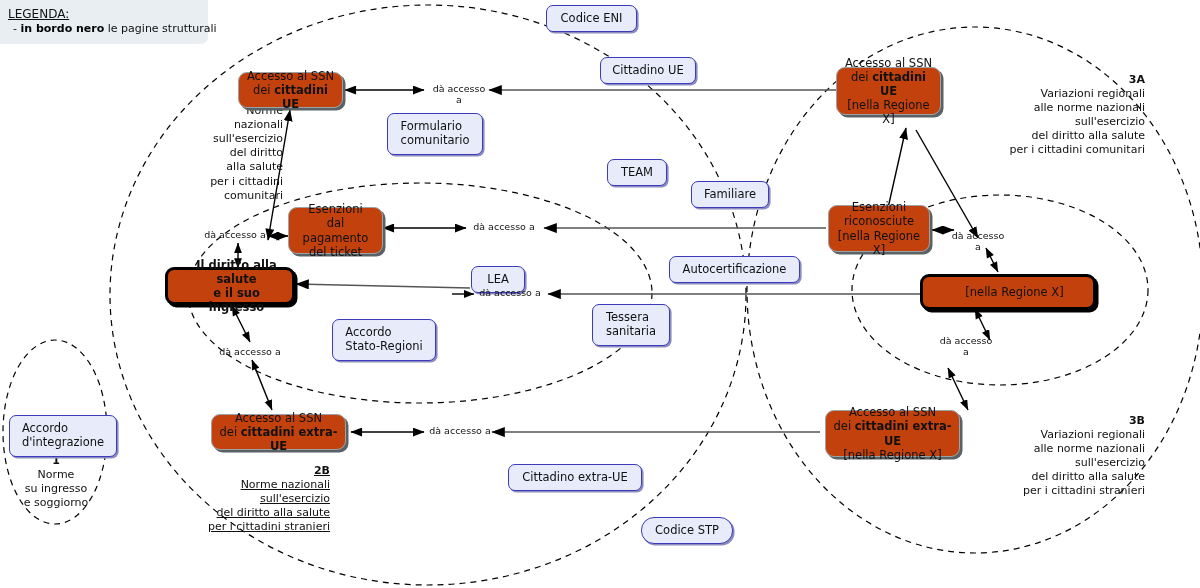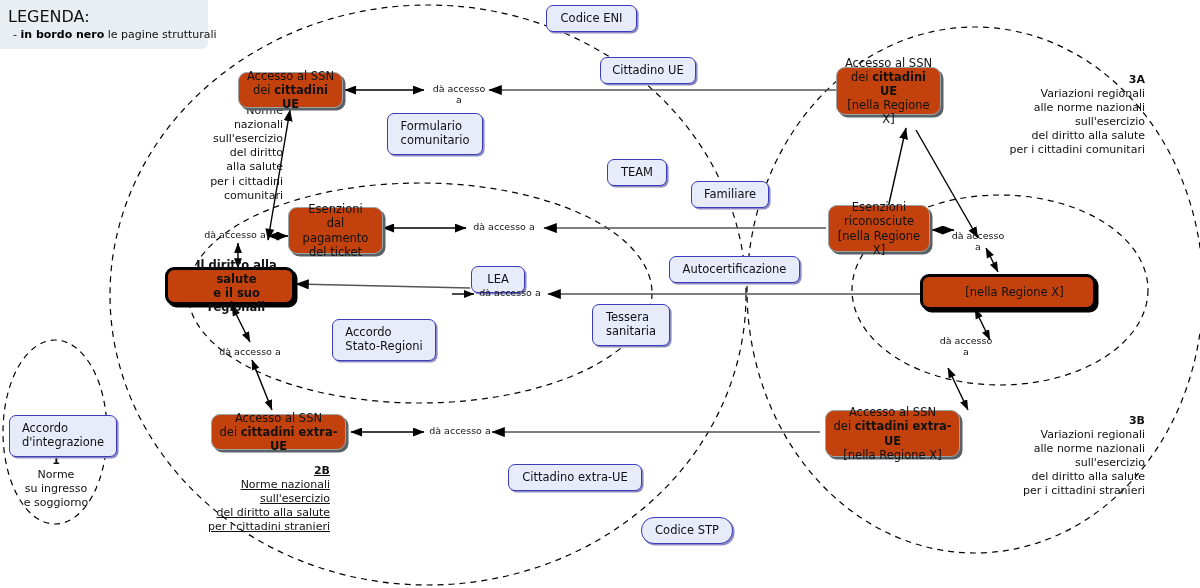--- a/index.html
+++ b/index.html
@@ -8,21 +8,21 @@
   #stage{position:relative;width:1200px;height:588px;background:#ffffff;overflow:hidden;}
   #svgroot{position:absolute;left:0;top:0;width:1200px;height:588px;}
 
   
   .legend{
     position:absolute;left:0px;top:0px;width:208px;
     background:#e8eef2;border-radius:0 0 7px 0;
     padding:6px 8px 7px 8px;box-sizing:border-box;
     font-size:11px;color:#111;line-height:1.35;
   }
-  .legend .ttl{font-size:16px;}
+  .legend .ttl{font-size:12px;text-decoration:underline;}
   .legend .row{padding-left:5px;white-space:nowrap;}
   .legend b.blk{font-weight:bold;color:#000;}
   .legend b.blu{font-weight:bold;color:#1a1aee;}
 
   
   .node{position:absolute;box-sizing:border-box;text-align:center;color:#111;}
 
   .struct{
     background:#c2410c;border:1.6px solid #9aa3a8;border-radius:9px;
     box-shadow:2.5px 2.5px 0 0 #5b6266;
@@ -188,21 +188,21 @@
     <div class="inner">
       <div>Esenzioni</div>
       <div>riconosciute</div>
       <div>[nella Regione X]</div>
     </div>
   </div>
 
   <div class="node struct bold-outline" style="left:165px;top:267px;width:130px;height:38px;">
     <div class="inner">
       <div>Il diritto alla salute</div>
-      <div>e il suo regionali</div>
+      <div>e il suo ingresso</div>
     </div>
   </div>
 
   <div class="node struct bold-outline" style="left:920px;top:274px;width:176px;height:36px;font-weight:normal;">
     <div class="inner">
       <div>[nella Regione X]</div>
     </div>
   </div>
 
   <div class="node struct" style="left:211px;top:414px;width:135px;height:36px;">

